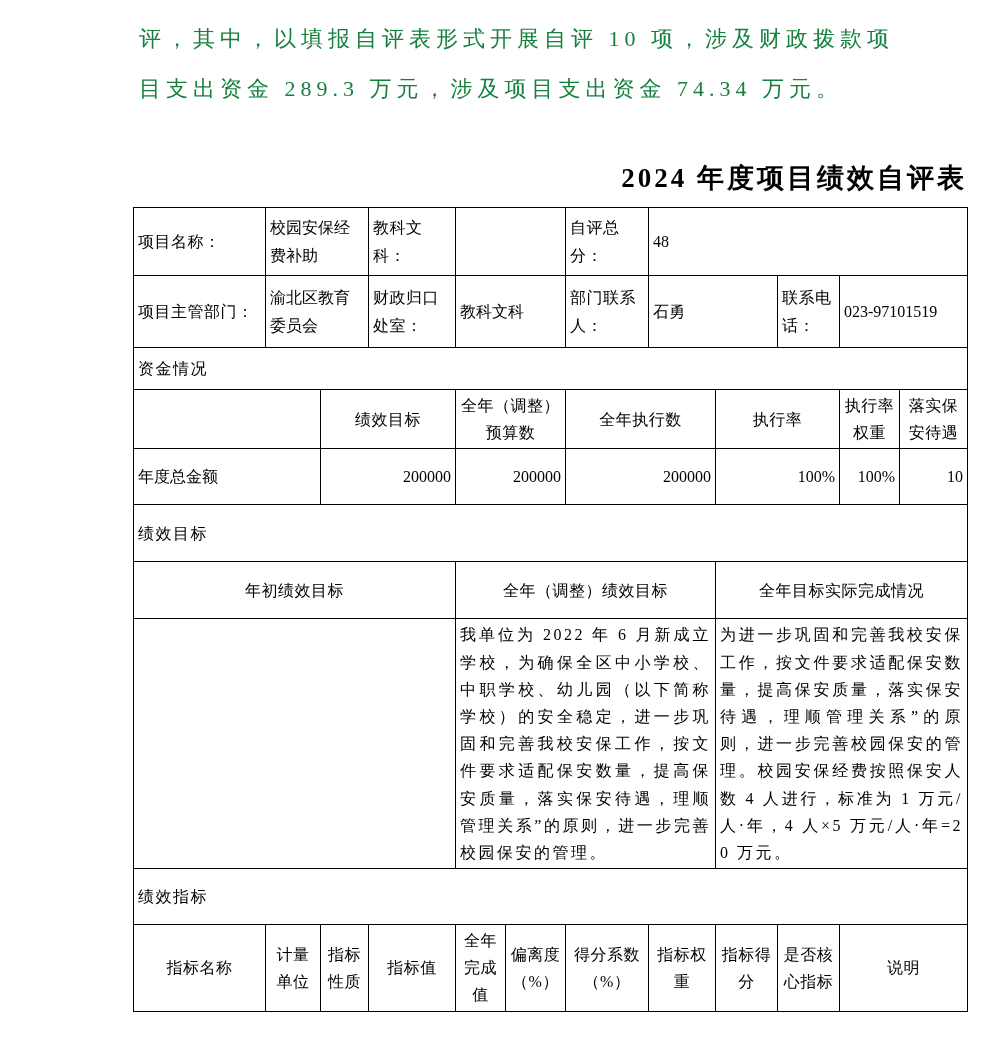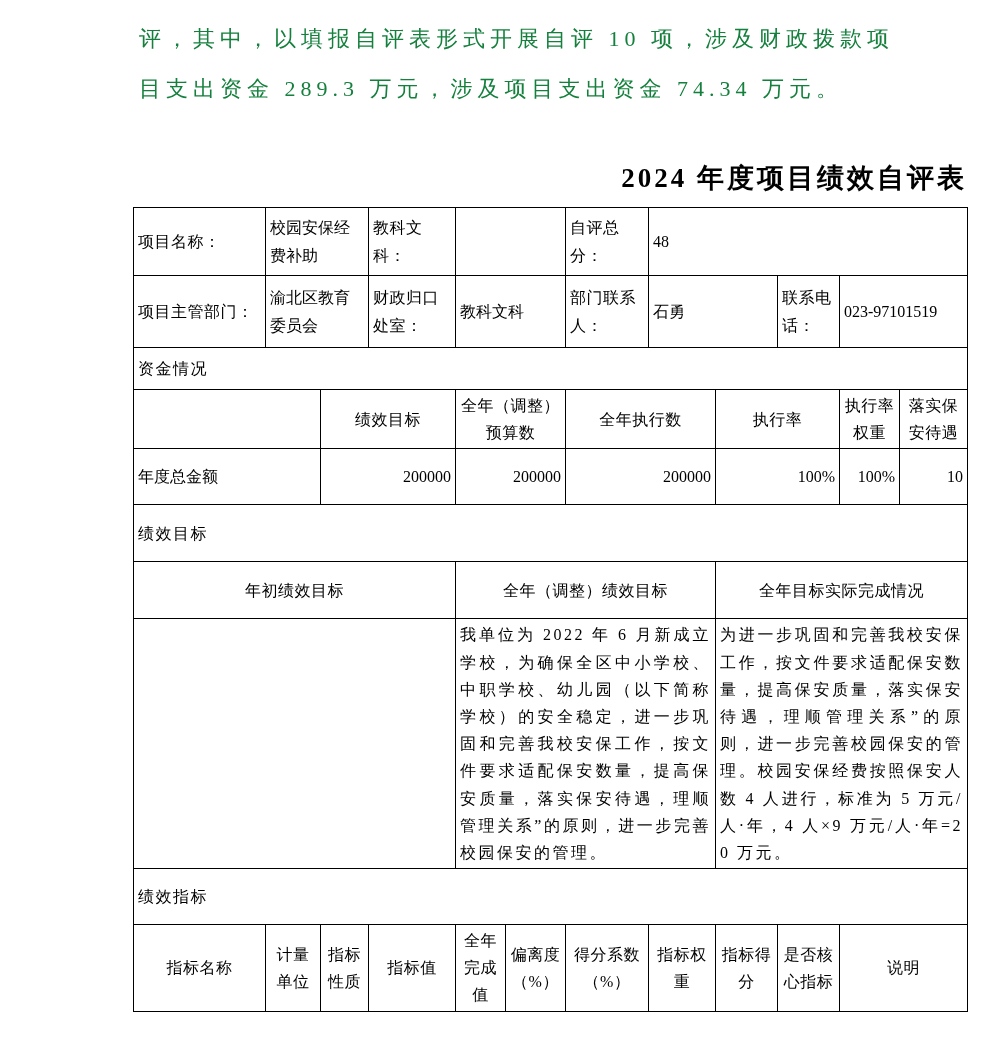--- a/index.html
+++ b/index.html
@@ -150,21 +150,21 @@
 
       <tr style="height:57px">
         <td class="hdr" colspan="4">年初绩效目标</td>
         <td class="hdr" colspan="4">全年（调整）绩效目标</td>
         <td class="hdr" colspan="4">全年目标实际完成情况</td>
       </tr>
 
       <tr style="height:247px">
         <td class="longtxt" colspan="4"></td>
         <td class="longtxt" colspan="4">我单位为 2022 年 6 月新成立学校，为确保全区中小学校、中职学校、幼儿园（以下简称学校）的安全稳定，进一步巩固和完善我校安保工作，按文件要求适配保安数量，提高保安质量，落实保安待遇，理顺管理关系”的原则，进一步完善校园保安的管理。</td>
-        <td class="longtxt" colspan="4">为进一步巩固和完善我校安保工作，按文件要求适配保安数量，提高保安质量，落实保安待遇，理顺管理关系”的原则，进一步完善校园保安的管理。校园安保经费按照保安人数 4 人进行，标准为 5 万元/人·年，4 人×9 万元/人·年=20 万元。</td>
+        <td class="longtxt" colspan="4">为进一步巩固和完善我校安保工作，按文件要求适配保安数量，提高保安质量，落实保安待遇，理顺管理关系”的原则，进一步完善校园保安的管理。校园安保经费按照保安人数 4 人进行，标准为 1 万元/人·年，4 人×5 万元/人·年=20 万元。</td>
       </tr>
 
       <tr style="height:56px">
         <td class="band" colspan="12">绩效指标</td>
       </tr>
 
       <tr style="height:84px">
         <td class="hdr">指标名称</td>
         <td class="hdr">计量单位</td>
         <td class="hdr">指标性质</td>

